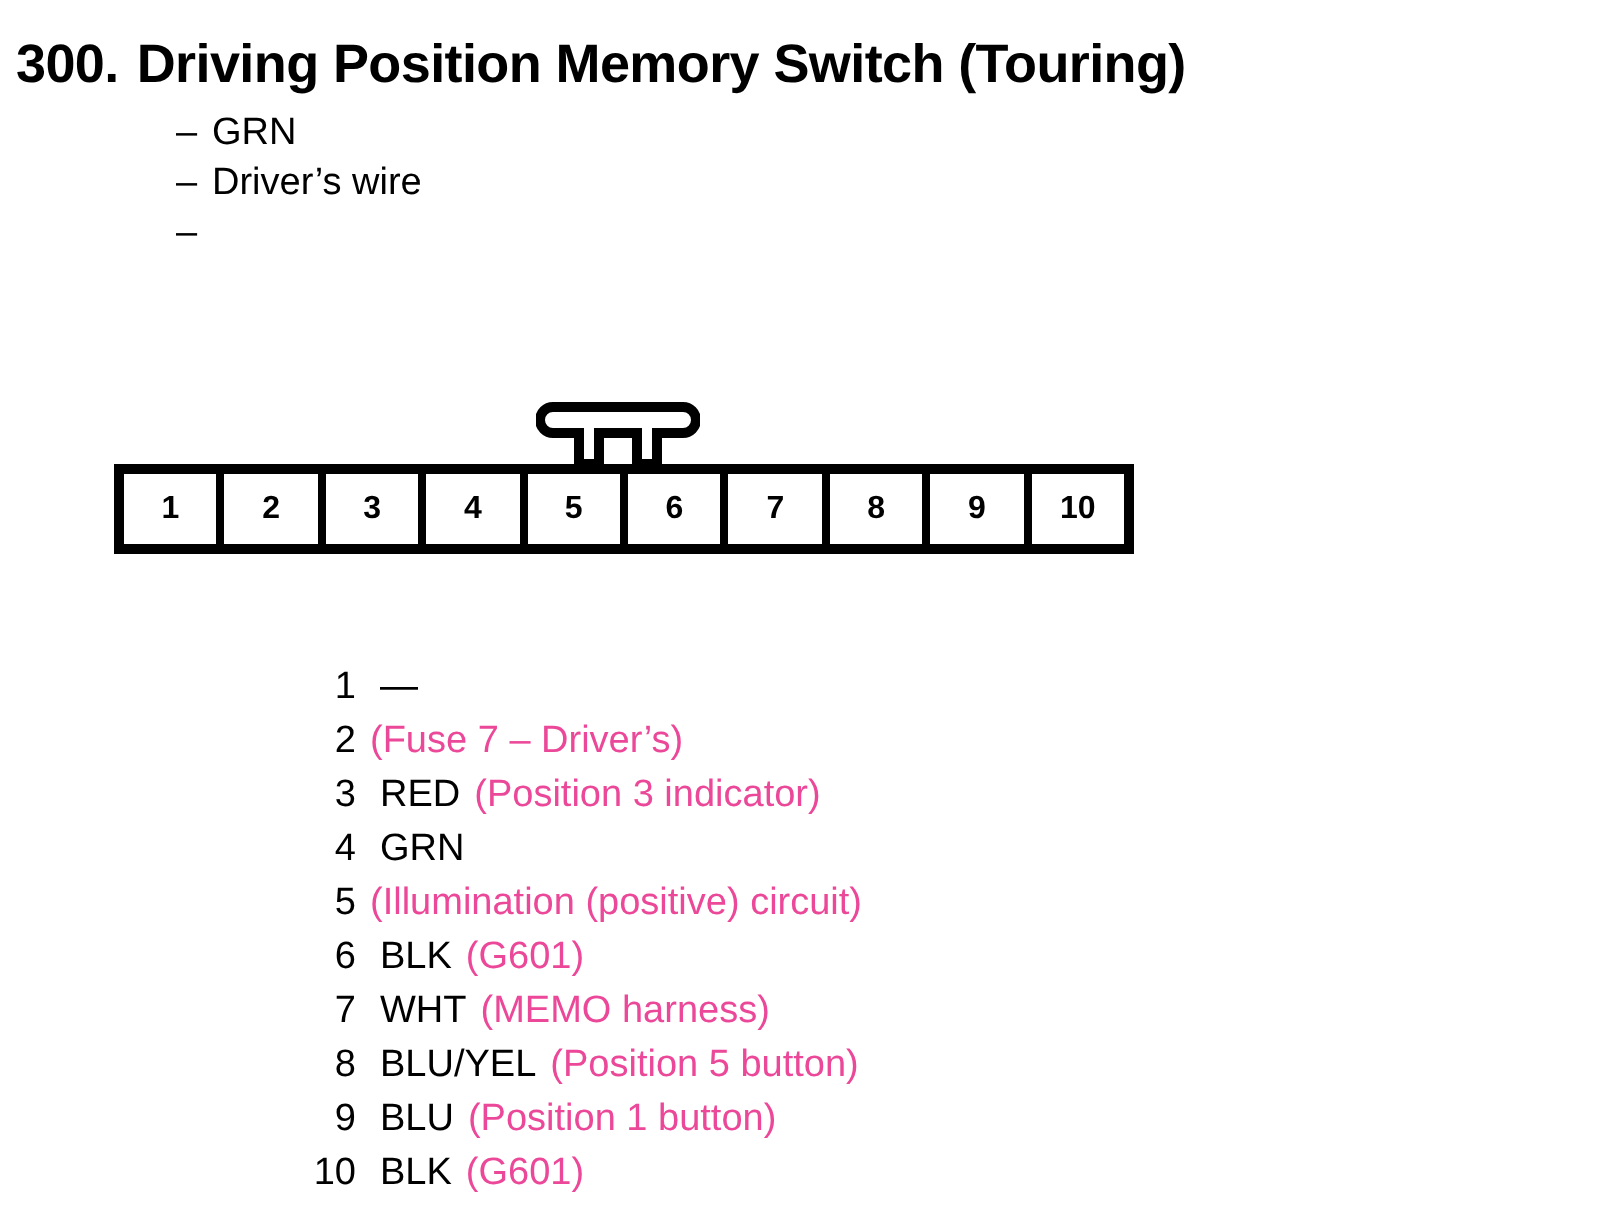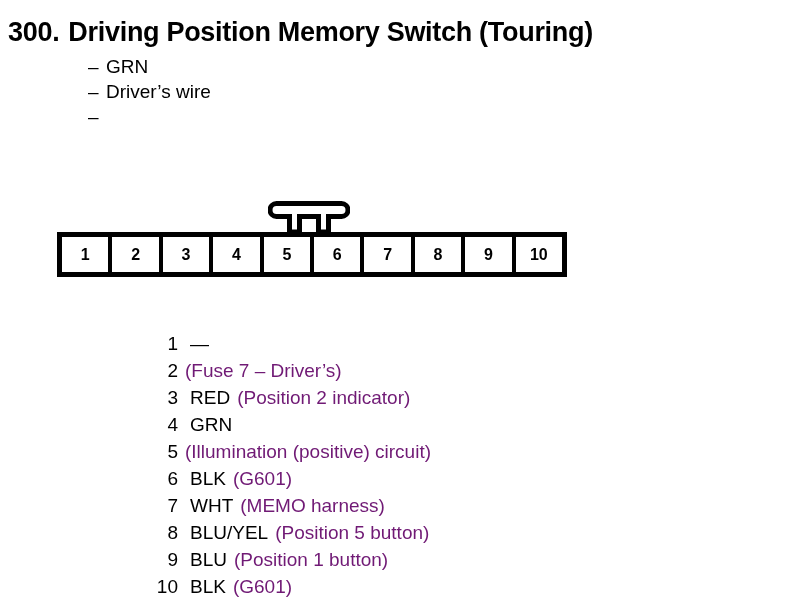--- a/index.html
+++ b/index.html
@@ -116,21 +116,21 @@
     flex: 0 0 26px;
     text-align: right;
     color: #000000;
   }
   .pinout-row .pin-wire {
     margin-left: 12px;
     color: #000000;
   }
   .pinout-row .pin-desc {
     margin-left: 7px;
-    color: #701a75;
+    color: #ec4899;
   }
   .pinout-row .pin-desc:empty {
     display: none;
   }
   .pinout-row .pin-wire:empty {
     display: none;
   }
 </style>
 </head>
 <body>
@@ -194,21 +194,21 @@
   </div>
 
   <div class="pinout-row">
     <span class="pin-no">2</span>
     <span class="pin-desc">(Fuse 7 – Driver’s)</span>
   </div>
 
   <div class="pinout-row">
     <span class="pin-no">3</span>
     <span class="pin-wire">RED</span>
-    <span class="pin-desc">(Position 2 indicator)</span>
+    <span class="pin-desc">(Position 3 indicator)</span>
   </div>
 
   <div class="pinout-row">
     <span class="pin-no">4</span>
     <span class="pin-wire">GRN</span>
   </div>
 
   <div class="pinout-row">
     <span class="pin-no">5</span>
     <span class="pin-desc">(Illumination (positive) circuit)</span>

